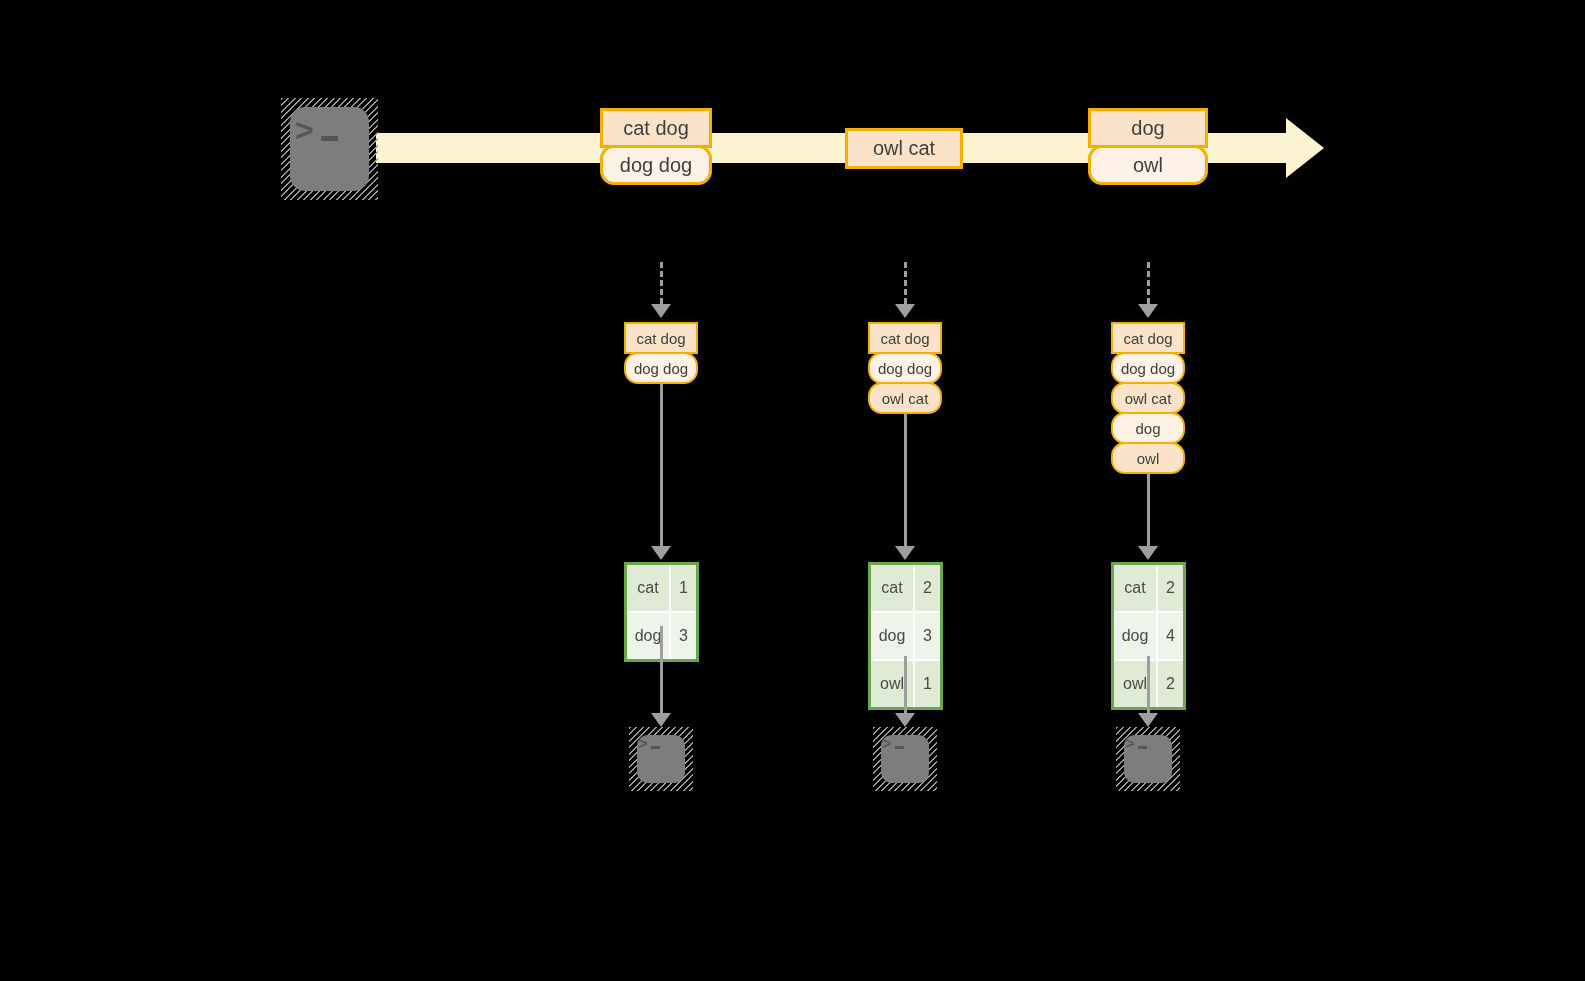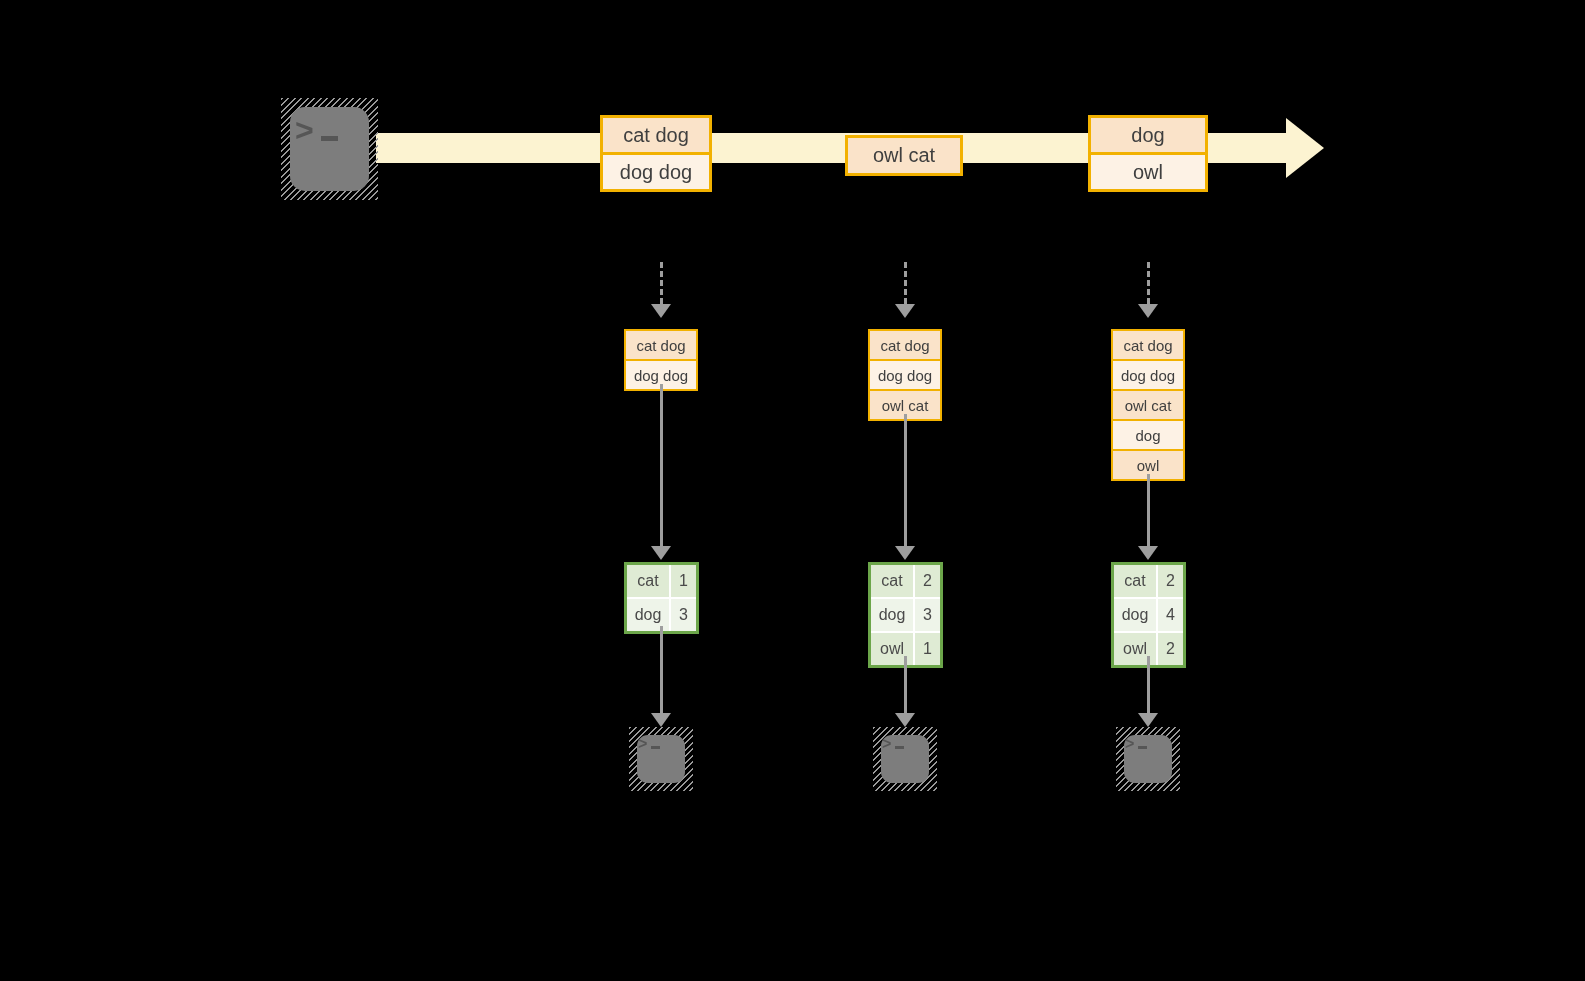--- a/index.html
+++ b/index.html
@@ -29,22 +29,22 @@
   .chev { font-weight:700; color:#565656; line-height:1; }
   .t-src .chev { font-size:32px; }
   .t-out .chev { font-size:16px; }
   .cursor-dash { background:#565656; }
   .t-src .cursor-dash { width:17px; height:5px; margin-bottom:5px; }
   .t-out .cursor-dash { width:9px; height:3px; margin-bottom:3px; }
   
   .event-stack { position:absolute; z-index:2; }
   .event-cell { box-sizing:border-box; border:3px solid var(--gold-border,#F2B100);
           display:flex; align-items:center; justify-content:center;
-          font-size:20px; color:var(--record-text,#3F3F3F);margin-top:7px; }
-  .event-cell + .event-cell { margin-top:-3px; }
+          font-size:20px; color:var(--record-text,#3F3F3F); }
+  .event-cell + .event-cell { margin-top:-3px;border-radius:14px; }
   .tone-a { background:var(--record-peach,#FAE3C9); }
   .tone-b { background:var(--record-cream,#FDF2E5); }
   .es1 { left:600px; top:108px; width:112px; } .es1 .event-cell { height:40px; }
   .es2 { left:845px; top:128px; width:118px; } .es2 .event-cell { height:41px; }
   .es3 { left:1088px; top:108px; width:120px; } .es3 .event-cell { height:40px; }
   
   .buffer-stack { position:absolute; width:74px; top:322px; z-index:4; }
   .buffer-stack .event-cell { height:32px; border-width:2px; font-size:15px; }
   .buffer-stack .event-cell + .event-cell { margin-top:-2px; }
   .bs1 { left:624px; } .bs2 { left:868px; } .bs3 { left:1111px; }
@@ -66,21 +66,21 @@
   .oa3 { left:1138px; top:656px; } .oa3 .line-seg { height:57px; }
   
   .banner { position:absolute; left:692px; top:462px; width:398px; height:41px; z-index:3;
           background:var(--banner-bg,#FFFFFF); display:flex; align-items:center; justify-content:center;
           color:var(--banner-text,#262626); font-size:32px; font-weight:300; letter-spacing:0.5px; }
   
   .wc-table { position:absolute; top:562px; z-index:4; box-sizing:content-box;
           background:#FFFFFF; border:3px solid var(--table-border-green,#6CA64A);
           display:grid; grid-template-columns:42px 25px; gap:2px; }
   .wc1 { left:624px; } .wc2 { left:868px; } .wc3 { left:1111px; }
-  .wc-cell { height:32px; display:flex; align-items:center; justify-content:center;
+  .wc-cell { height:46px; display:flex; align-items:center; justify-content:center;
           font-size:16px; color:var(--table-text,#4A4A4A); }
   .row-a { background:var(--table-cell-green-dark,#DFEBD4); }
   .row-b { background:var(--table-cell-green-light,#EEF4E9); }
 </style>
 </head>
 <body>
 
 <div class="canvas">
 
   <div class="band"></div>

